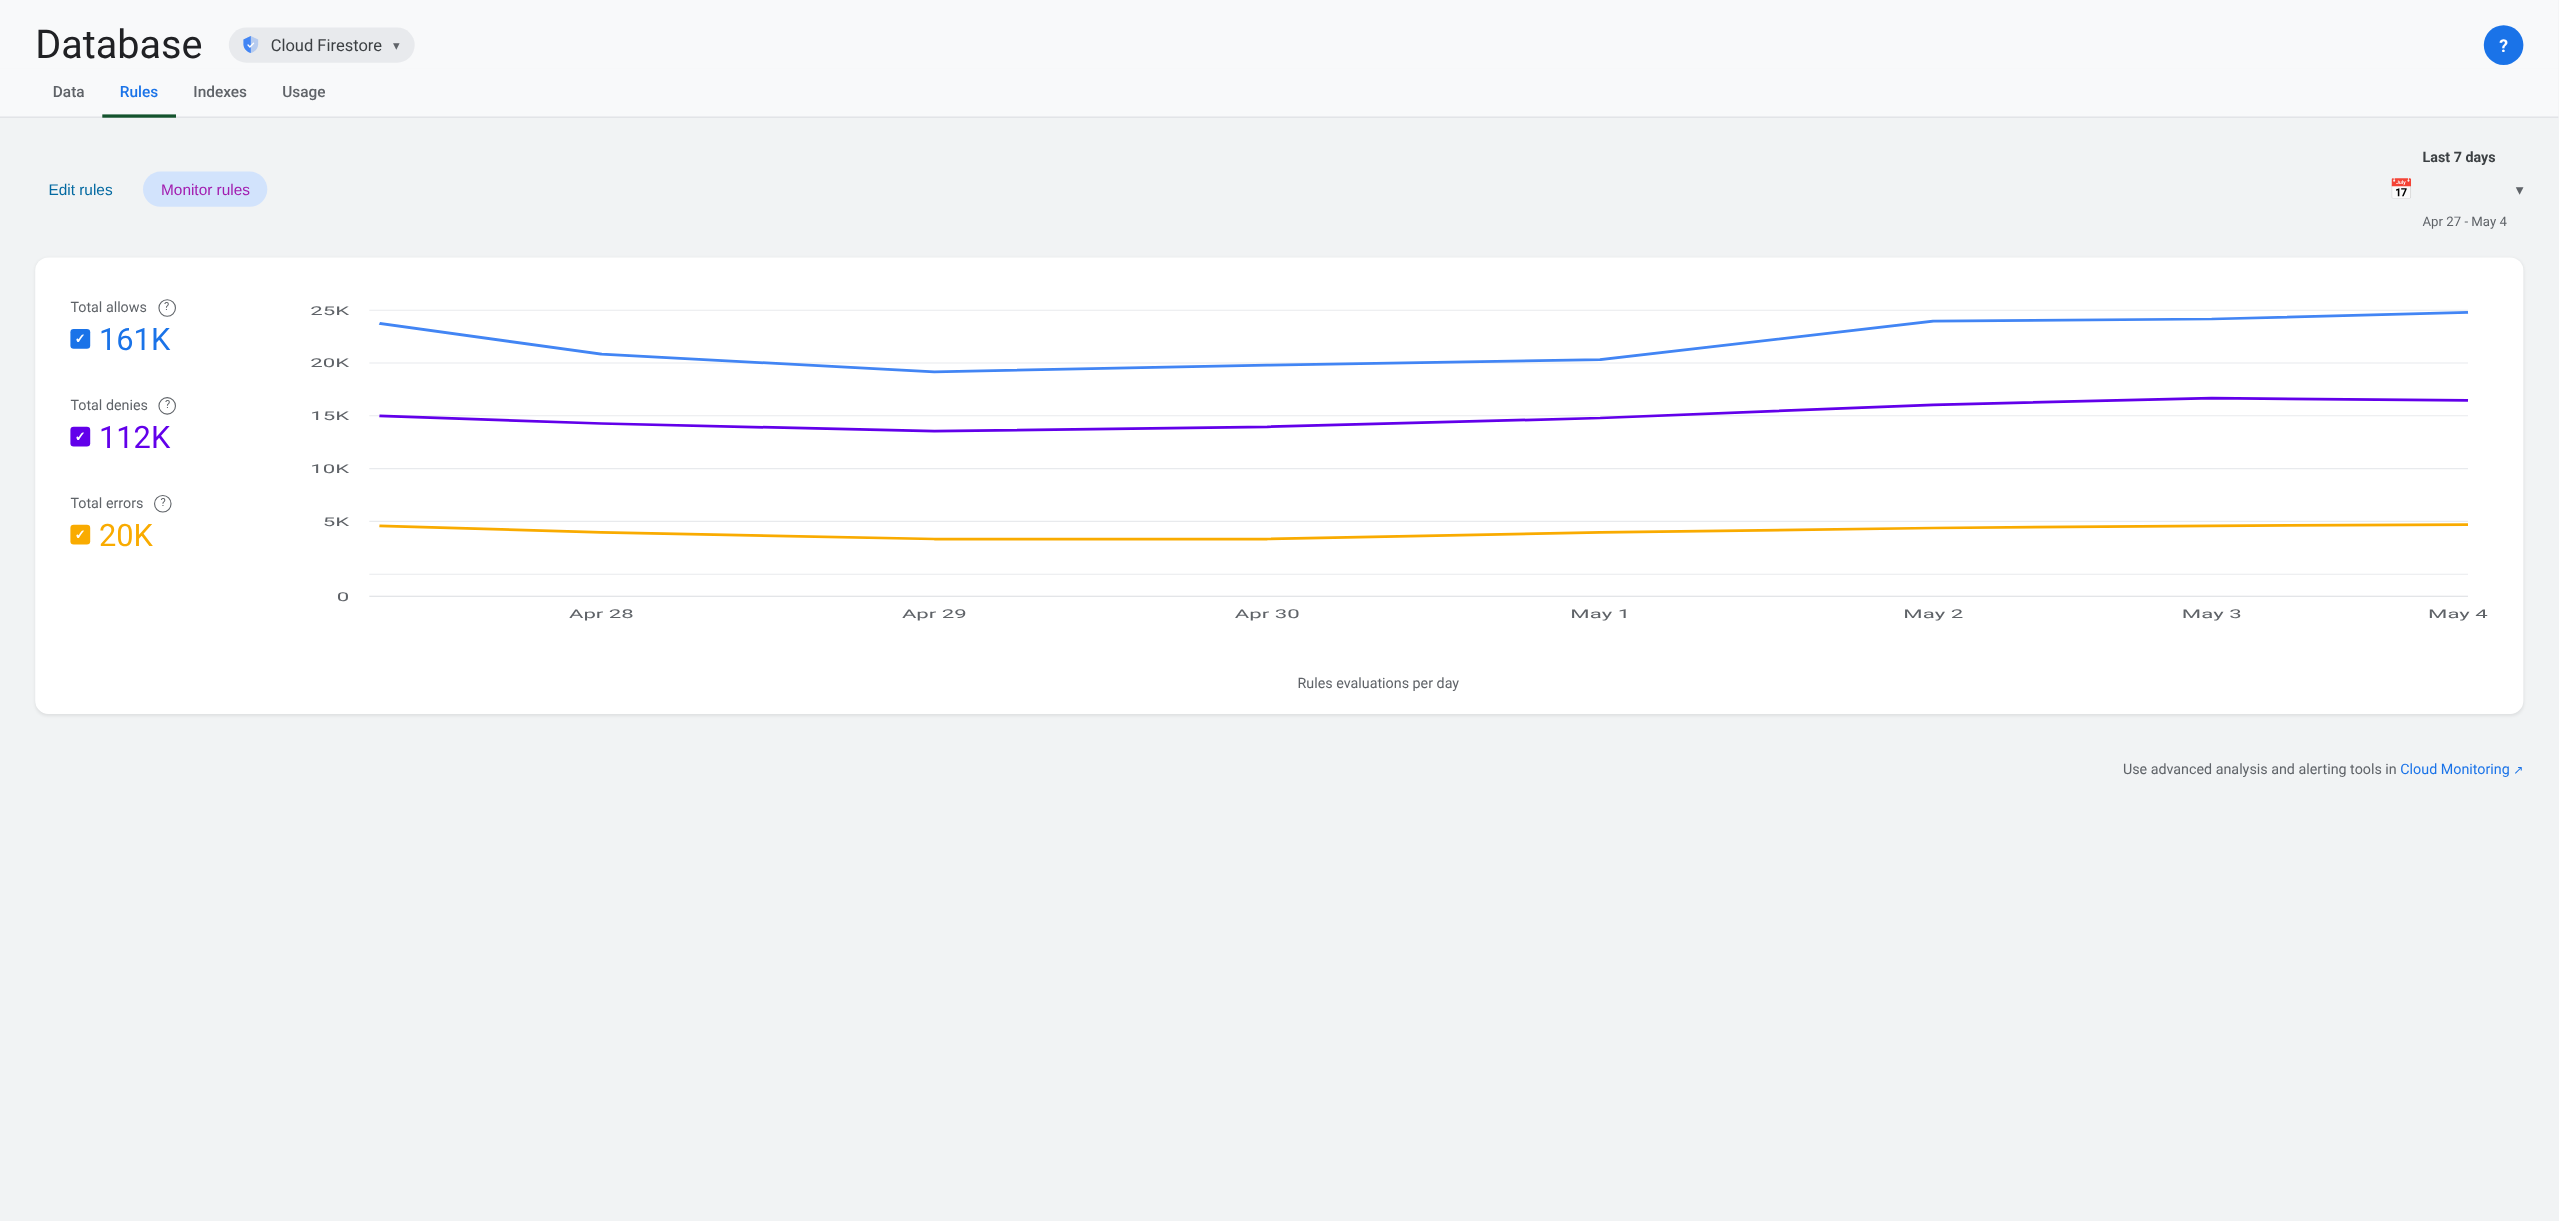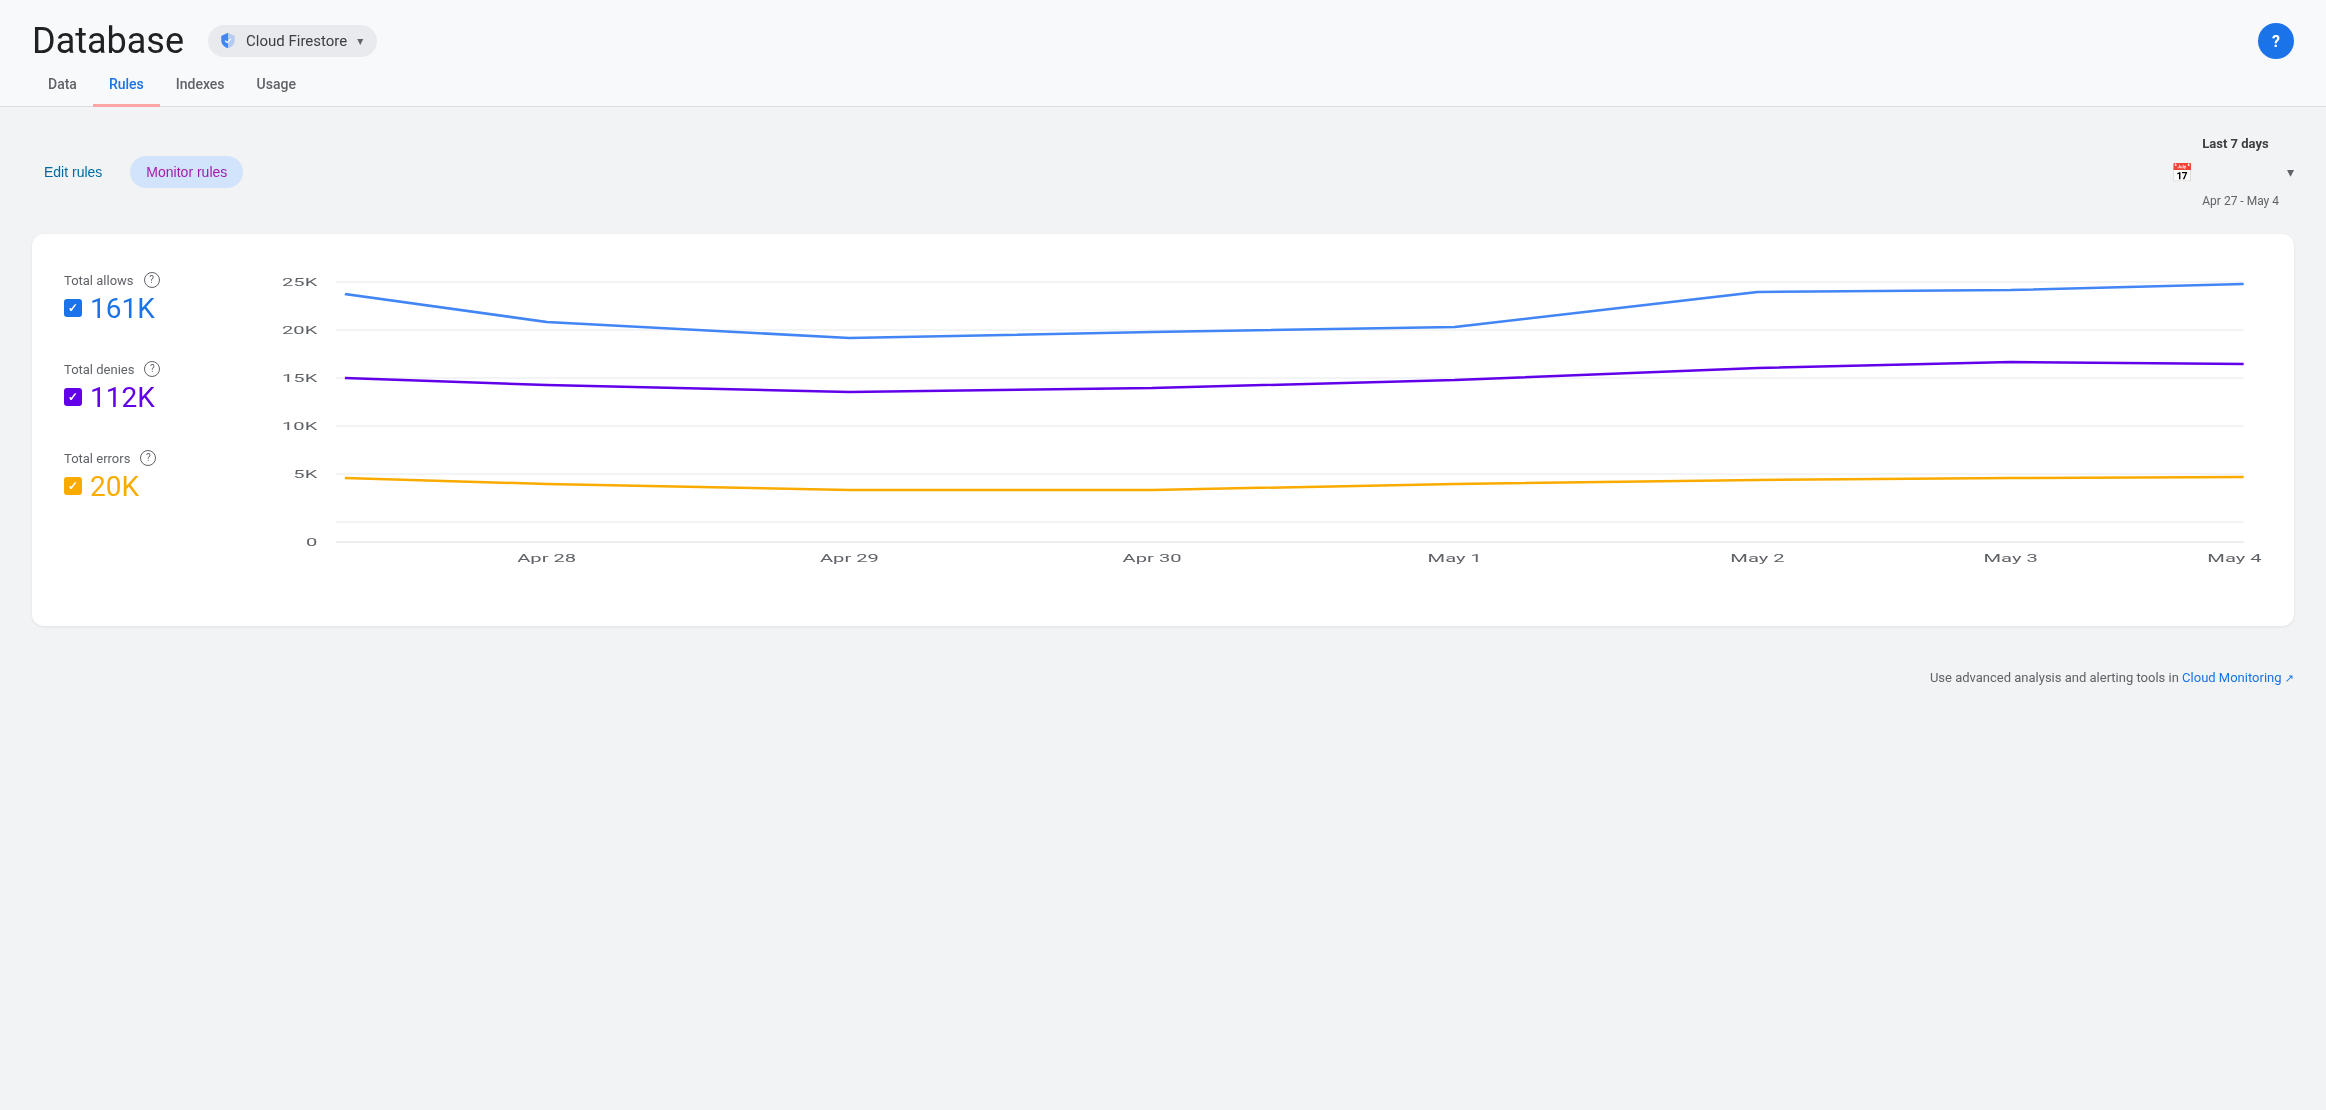--- a/index.html
+++ b/index.html
@@ -67,21 +67,21 @@
       font-size: 14px;
       font-weight: 500;
       color: #5f6368;
       cursor: pointer;
       border-bottom: 3px solid transparent;
       margin-bottom: -1px;
       text-decoration: none;
     }
     .nav-tab.active {
       color: #1a73e8;
-      border-bottom: 3px solid #fca5a5;
+      border-bottom: 3px solid #14532d;
     }
     .content {
       padding: 28px 32px;
     }
     .toolbar {
       display: flex;
       align-items: center;
       gap: 16px;
       margin-bottom: 24px;
     }
@@ -334,20 +334,21 @@
               <text x="963" y="300" text-anchor="middle" font-size="11" fill="#5f6368">May 3</text>
               <text x="1085" y="300" text-anchor="middle" font-size="11" fill="#5f6368">May 4</text>
 
               <polyline points="55,32 165,60 330,76 495,70 660,65 825,30 963,28 1090,22" fill="none" stroke="#4285f4" stroke-width="2.5" stroke-linejoin="round"></polyline>
 
               <polyline points="55,116 165,123 330,130 495,126 660,118 825,106 963,100 1090,102" fill="none" stroke="#6200ea" stroke-width="2.5" stroke-linejoin="round"></polyline>
 
               <polyline points="55,216 165,222 330,228 495,228 660,222 825,218 963,216 1090,215" fill="none" stroke="#f9ab00" stroke-width="2.5" stroke-linejoin="round"></polyline>
             </svg>
           </div>
+          <div class="chart-x-label">Rules evaluations per day</div>
         </div>
       </div>
     </div>
   </div>
 
   <div class="footer-note">
     <span>Use advanced analysis and alerting tools in</span>
     <a href="#">
       <span>Cloud Monitoring</span>
       <span style="font-size:11px;"> ↗</span>

